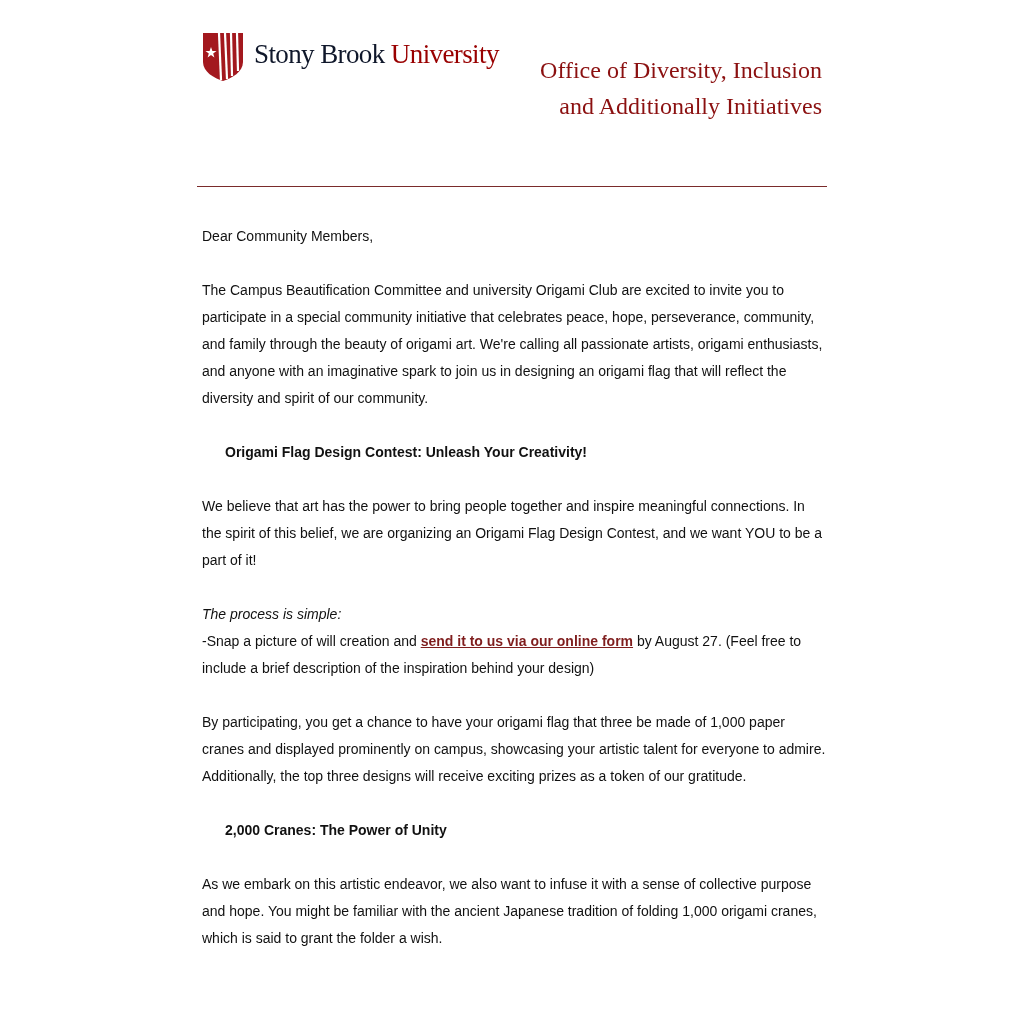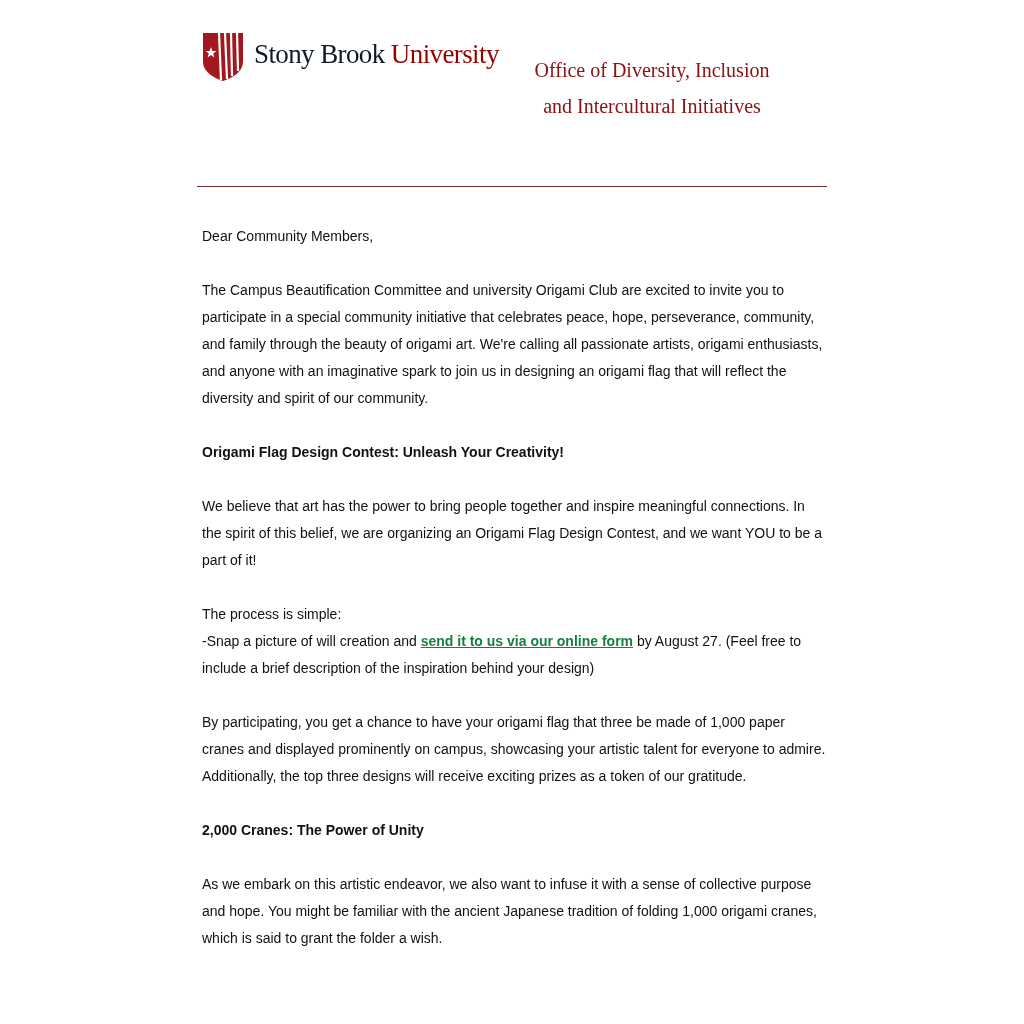--- a/index.html
+++ b/index.html
@@ -39,23 +39,23 @@
       line-height: 1;
       margin-top: -6px;
     }
     .logo-text .sb { color: #0f172a; }
     .logo-text .uni { color: #990000; text-align: center; }
     .office-title {
       position: absolute;
       right: 5px;
       top: 52px;
       width: 340px;
-      text-align: center;
+      text-align: right;
       font-family: "Liberation Serif", serif;
-      font-size: 20px;
+      font-size: 24px;
       line-height: 36px;
       color: #8b1010;
     }
     .rule {
       position: absolute;
       left: 197px;
       top: 186px;
       width: 630px;
       height: 0;
       border-top: 1px solid #7a2b2b;
@@ -67,24 +67,24 @@
       width: 625px;
       font-family: "Liberation Sans", sans-serif;
       font-size: 14px;
       line-height: 27px;
       color: #111111;
     }
     .content p {
       margin: 0 0 27px 0;
     }
     .content p.tight { margin: 0; }
-    .content .heading { font-weight: bold; }
-    .content .italic { }
+    .content .heading { font-weight: bold; margin-left: 23px; }
+    .content .italic { font-style: italic; }
     .content a {
-      color: #15803d;
+      color: #7f1d1d;
       font-weight: bold;
       text-decoration: underline;
     }
   </style>
 </head>
 <body>
 
 <div class="page">
   <div class="header">
     <div class="logo">
@@ -97,21 +97,21 @@
             <line x1="29" y1="1" x2="30" y2="44"></line>
             <line x1="35" y1="1" x2="36" y2="39"></line>
           </g>
           <polygon points="9,15 10.4,19 14.5,19 11.2,21.5 12.4,25.5 9,23 5.6,25.5 6.8,21.5 3.5,19 7.6,19" fill="#ffffff"></polygon>
         </svg>
       </span>
       <span class="logo-text"><span class="sb">Stony Brook</span> <span class="uni">University</span></span>
     </div>
     <div class="office-title">
       <div>Office of Diversity, Inclusion</div>
-      <div>and Intercultural Initiatives</div>
+      <div>and Additionally Initiatives</div>
     </div>
   </div>
 
   <div class="rule"></div>
 
   <div class="content">
     <p>Dear Community Members,</p>
     <p>The Campus Beautification Committee and university Origami Club are excited to invite you to participate in a special community initiative that celebrates peace, hope, perseverance, community, and family through the beauty of origami art. We're calling all passionate artists, origami enthusiasts, and anyone with an imaginative spark to join us in designing an origami flag that will reflect the diversity and spirit of our community.</p>
     <p class="heading">Origami Flag Design Contest: Unleash Your Creativity!</p>
     <p>We believe that art has the power to bring people together and inspire meaningful connections. In the spirit of this belief, we are organizing an Origami Flag Design Contest, and we want YOU to be a part of it!</p>

